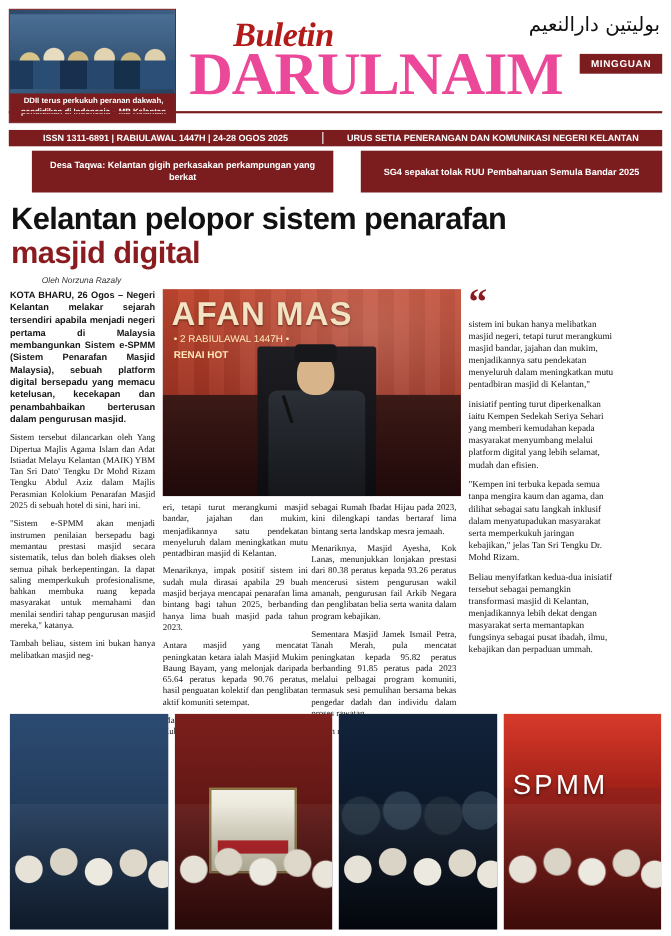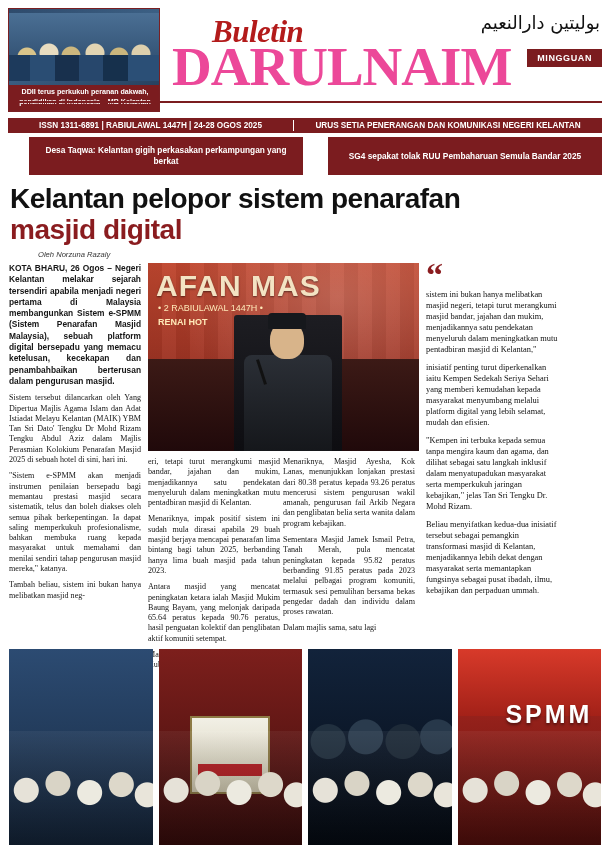--- a/index.html
+++ b/index.html
@@ -206,22 +206,22 @@
   .figrow {
     position:absolute; left:0; right:0; top:10%; height:60%;
     background:
       radial-gradient(circle at 14% 62%, #21303f 0 17px, transparent 18px),
       radial-gradient(circle at 40% 58%, #2a3b4d 0 17px, transparent 18px),
       radial-gradient(circle at 66% 62%, #1d2a38 0 17px, transparent 18px),
       radial-gradient(circle at 90% 58%, #27384a 0 17px, transparent 18px);
   }
   .spmm {
     position:absolute; left:6%; top:26%; width:88%;
-    color:#fff; font-weight:bold; font-size:25px; letter-spacing:3px;
-    text-align:right; font-family:"Liberation Sans",sans-serif;
+    color:#fff; font-weight:normal; font-size:25px; letter-spacing:3px;
+    text-align:left; font-family:"Liberation Sans",sans-serif;
     text-shadow:0 2px 3px rgba(0,0,0,.45);
   }
   .banner-strip {
     position:absolute; left:0; right:0; top:0; height:34%;
     background:linear-gradient(180deg,#d83a2a,#a32118);
   }
 </style>
 </head>
 <body>
 
@@ -283,20 +283,21 @@
         <div class="lp-mic"></div>
       </div>
       <div style="display:flex; gap:3px;">
         <div class="col">
           <p>eri, tetapi turut merangkumi masjid bandar, jajahan dan mukim, menjadikannya satu pendekatan menyeluruh dalam meningkatkan mutu pentadbiran masjid di Kelantan.</p>
           <p>Menariknya, impak positif sistem ini sudah mula dirasai apabila 29 buah masjid berjaya mencapai penarafan lima bintang bagi tahun 2025, berbanding hanya lima buah masjid pada tahun 2023.</p>
           <p>Antara masjid yang mencatat peningkatan ketara ialah Masjid Mukim Baung Bayam, yang melonjak daripada 65.64 peratus kepada 90.76 peratus, hasil penguatan kolektif dan penglibatan aktif komuniti setempat.</p>
           <p>Masjid Jamek Al-Sultan Ismail Petra, Kubang Kerian pula diiktiraf</p>
         </div>
         <div class="col">
+          <p>sebagai Rumah Ibadat Hijau pada 2023, kini dilengkapi tandas bertaraf lima bintang serta landskap mesra jemaah.</p>
           <p>Menariknya, Masjid Ayesha, Kok Lanas, menunjukkan lonjakan prestasi dari 80.38 peratus kepada 93.26 peratus mencerusi sistem pengurusan wakil amanah, pengurusan fail Arkib Negara dan penglibatan belia serta wanita dalam program kebajikan.</p>
           <p>Sementara Masjid Jamek Ismail Petra, Tanah Merah, pula mencatat peningkatan kepada 95.82 peratus berbanding 91.85 peratus pada 2023 melalui pelbagai program komuniti, termasuk sesi pemulihan bersama bekas pengedar dadah dan individu dalam proses rawatan.</p>
           <p>Dalam majlis sama, satu lagi</p>
         </div>
       </div>
     </div>
 
     <div class="quote-block">
       <div class="quote-mark">“</div>
       <p>sistem ini bukan hanya melibatkan masjid negeri, tetapi turut merangkumi masjid bandar, jajahan dan mukim, menjadikannya satu pendekatan menyeluruh dalam meningkatkan mutu pentadbiran masjid di Kelantan,"</p>

